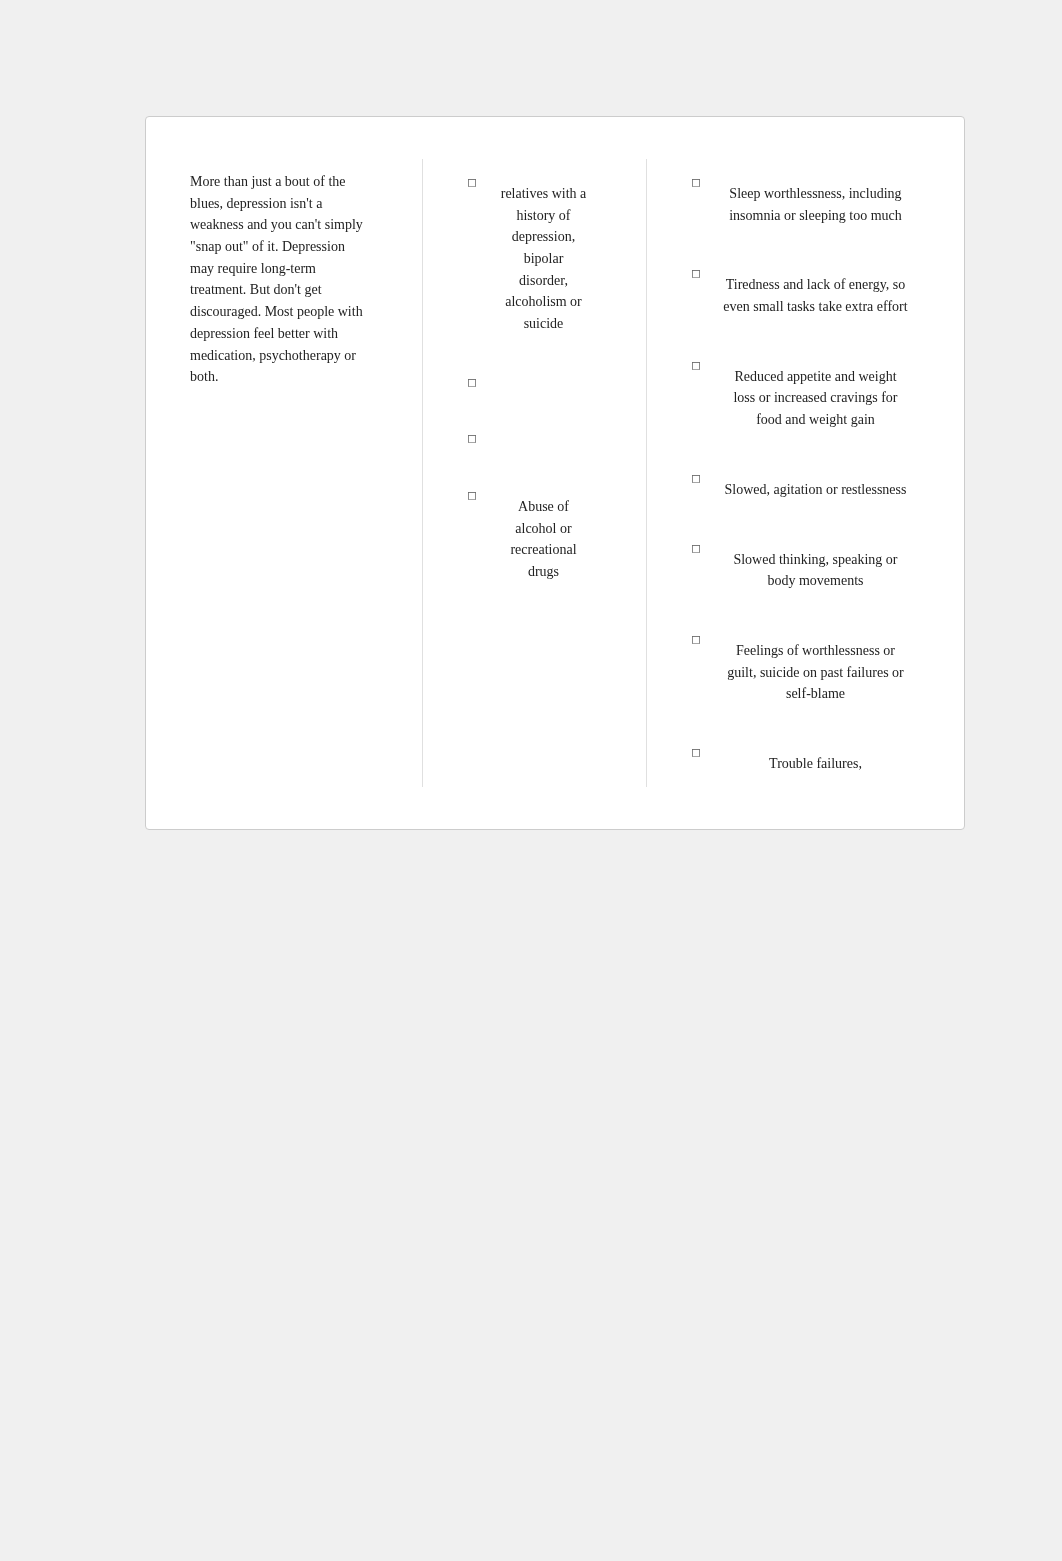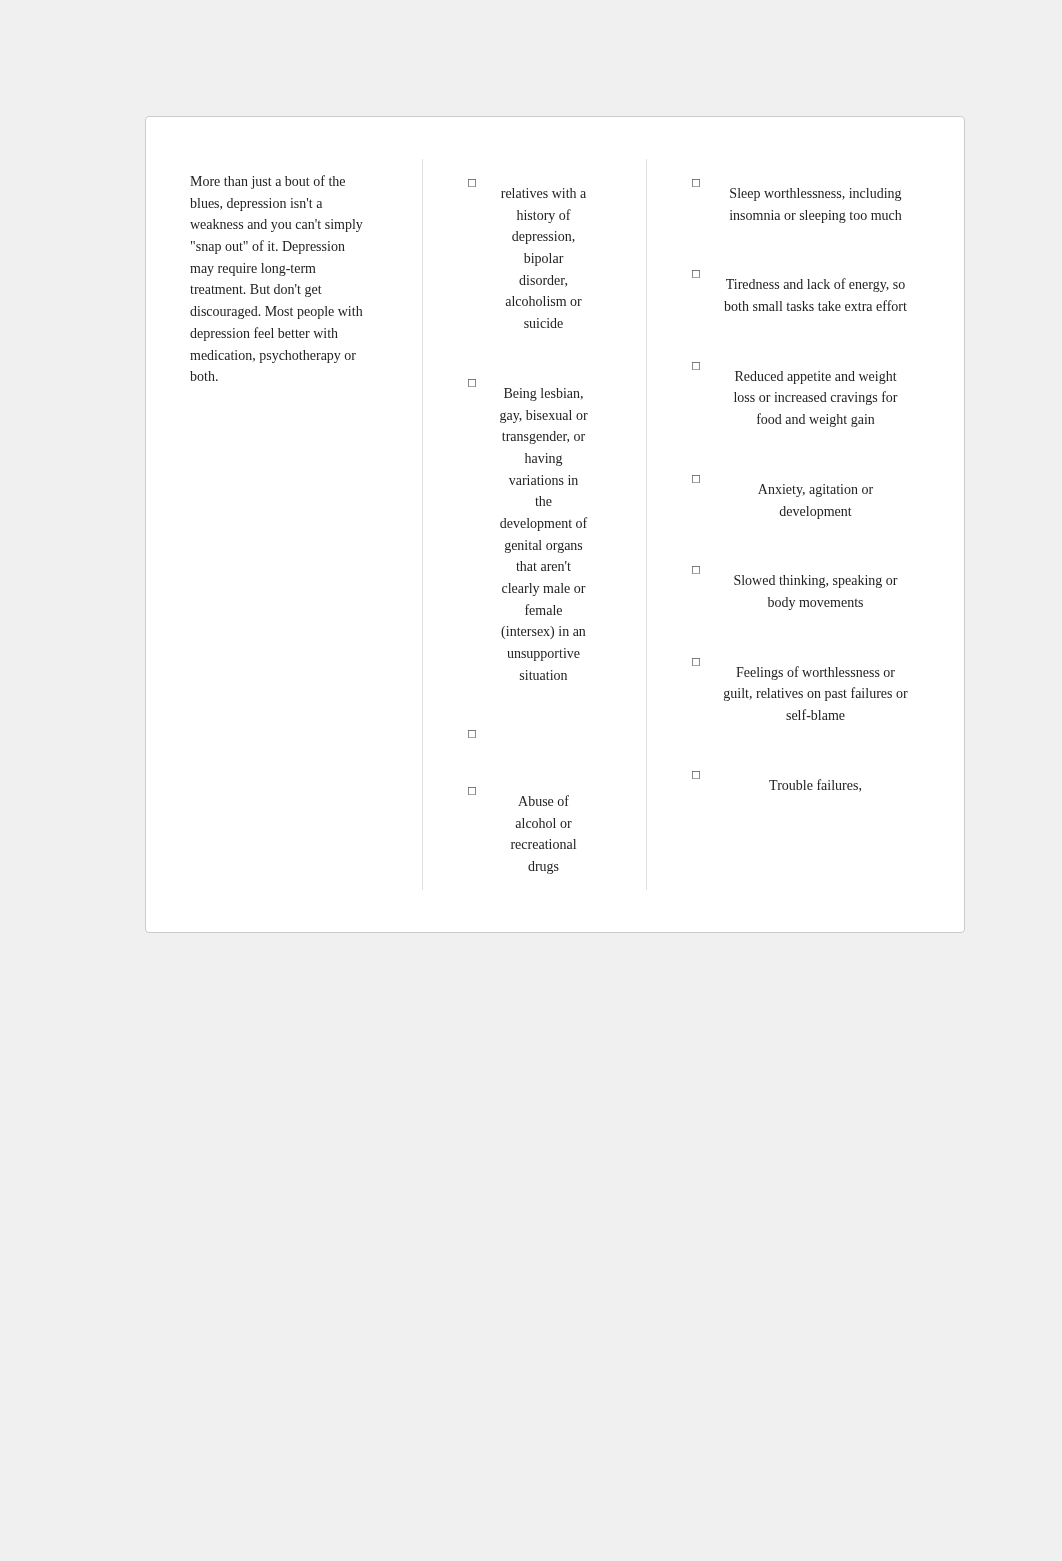--- a/index.html
+++ b/index.html
@@ -104,57 +104,56 @@
   </div>
 
   <div class="col col-2">
     <ul class="bullet-list">
     <li>
           <span class="bullet-icon">◻</span>
           <span class="bullet-text">relatives with a history of depression, bipolar disorder, alcoholism or suicide</span>
         </li>
         <li>
           <span class="bullet-icon">◻</span>
-          <span class="bullet-text">Being lesbian, gay, bisexual or transgender, or having variations in the development of genital organs that aren't clearly male or female (intersex) in an unsupportive situation</span>
         </li>
         <li>
           <span class="bullet-icon">◻</span>
         </li>
         <li>
           <span class="bullet-icon">◻</span>
           <span class="bullet-text">Abuse of alcohol or recreational drugs</span>
         </li>
       </ul>
   </div>
 
   <div class="col col-3">
     <ul class="bullet-list">
     <li>
           <span class="bullet-icon">◻</span>
           <span class="bullet-text">Sleep worthlessness, including insomnia or sleeping too much</span>
         </li>
         <li>
           <span class="bullet-icon">◻</span>
-          <span class="bullet-text">Tiredness and lack of energy, so both small tasks take extra effort</span>
+          <span class="bullet-text">Tiredness and lack of energy, so even small tasks take extra effort</span>
         </li>
         <li>
           <span class="bullet-icon">◻</span>
           <span class="bullet-text">Reduced appetite and weight loss or increased cravings for food and weight gain</span>
         </li>
         <li>
           <span class="bullet-icon">◻</span>
-          <span class="bullet-text">Anxiety, agitation or development</span>
+          <span class="bullet-text">Slowed, agitation or restlessness</span>
         </li>
         <li>
           <span class="bullet-icon">◻</span>
           <span class="bullet-text">Slowed thinking, speaking or body movements</span>
         </li>
         <li>
           <span class="bullet-icon">◻</span>
-          <span class="bullet-text">Feelings of worthlessness or guilt, relatives on past failures or self-blame</span>
+          <span class="bullet-text">Feelings of worthlessness or guilt, suicide on past failures or self-blame</span>
         </li>
         <li>
           <span class="bullet-icon">◻</span>
           <span class="bullet-text">Trouble failures,</span>
         </li>
       </ul>
   </div>
 </div>
 
 </body></html>

